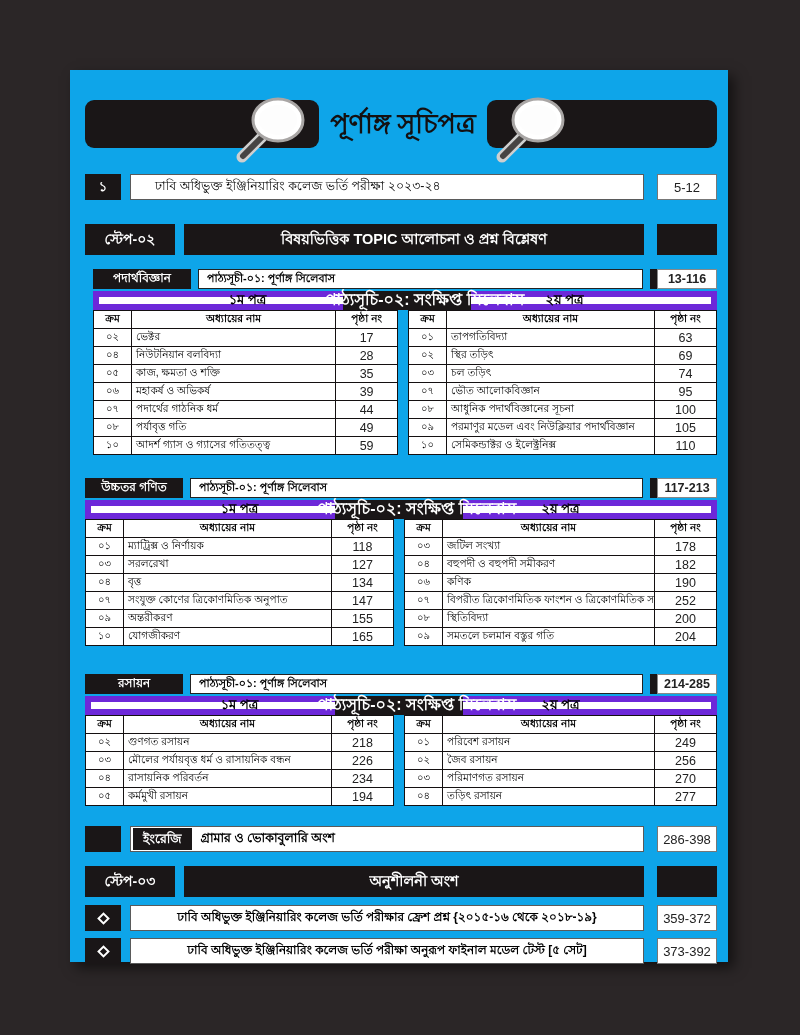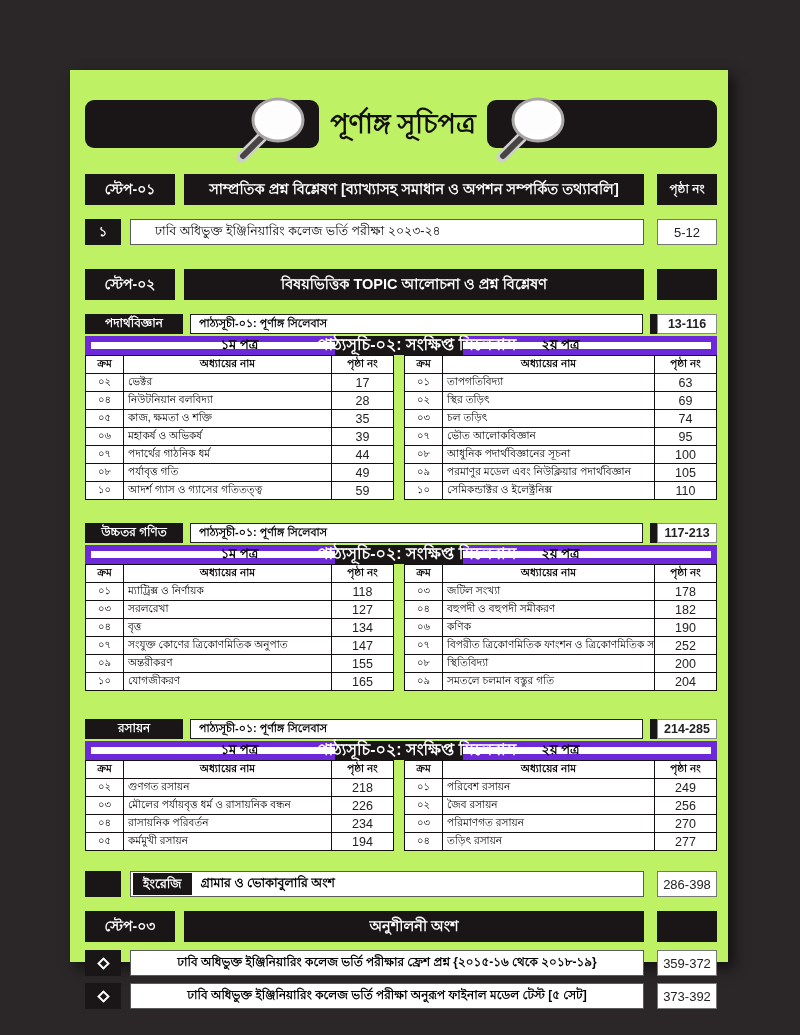--- a/index.html
+++ b/index.html
@@ -2,21 +2,21 @@
 <html><head>
 <meta charset="utf-8">
 <style>
   * { box-sizing: border-box; margin: 0; padding: 0; }
   html,body { background:#2B2627; }
   body { font-family: "Liberation Sans", sans-serif; }
 
   .canvas { position:relative; width:800px; height:1035px; background:#2B2627; overflow:hidden; }
   .page {
     position:absolute; left:70px; top:70px; width:658px; height:892px;
-    background:#bef264; padding:30px 11px 0 15px;
+    background:#0ea5e9; padding:30px 11px 0 15px;
     box-shadow: 6px 6px 12px rgba(0,0,0,.55);
   }
 
   
   .masthead { display:flex; align-items:center; height:48px; margin-bottom:26px; }
   .head-bar { background:#1A1617; height:48px; border-radius:9px; position:relative; }
   .head-bar.left  { width:234px; }
   .head-bar.right { width:230px; }
   .head-title {
     flex:1; text-align:center; font-family:"Liberation Serif", serif;
@@ -100,21 +100,21 @@
   th { height:15px; font-size:10.5px; font-weight:bold; text-align:center; padding:0 2px; }
   td { height:15px; font-size:10.5px; padding:0 4px; }
   td.c-sn { text-align:center; font-size:10px; padding:0 1px; }
   td.c-pg { text-align:center; font-size:12.5px; color:#222; padding:0 1px; }
   col.c-sn { width:38px; } col.c-pg { width:62px; }
 
   
   .mb-lg { margin-bottom:24px; }
   .mb-md { margin-bottom:14px; }
   .mb-sm { margin-bottom:8px; }
-  .mb-blk { margin-bottom:23px; }
+  .mb-blk { margin-bottom:23px;margin-left:8px; }
 </style>
 </head>
 <body>
 
 <div class="canvas">
   <div class="page">
 
     <div class="masthead">
       <div class="head-bar left">
         <svg class="magnifier" viewBox="0 0 72 68">
@@ -128,25 +128,20 @@
       <div class="head-bar right">
         <svg class="magnifier" viewBox="0 0 72 68">
           <line x1="27" y1="42" x2="7" y2="62" stroke="#cfcfcf" stroke-width="11" stroke-linecap="round"></line>
           <line x1="27" y1="42" x2="8" y2="61" stroke="#474443" stroke-width="6" stroke-linecap="round"></line>
           <ellipse cx="43" cy="25" rx="25" ry="21" fill="#ffffff" stroke="#a9a6a5" stroke-width="3"></ellipse>
           <ellipse cx="43" cy="25" rx="19" ry="15" fill="#fdfdfd"></ellipse>
         </svg>
       </div>
     </div>
 
-    <div class="step-header mb-md">
-      <div class="step-chip">স্টেপ-০১</div>
-      <div class="step-bar">সাম্প্রতিক প্রশ্ন বিশ্লেষণ [ব্যাখ্যাসহ সমাধান ও অপশন সম্পর্কিত তথ্যাবলি]</div>
-      <div class="step-end">পৃষ্ঠা নং</div>
-    </div>
 
     <div class="entry-row mb-lg">
       <div class="entry-marker">১</div>
       <div class="entry-box">ঢাবি অধিভুক্ত ইঞ্জিনিয়ারিং কলেজ ভর্তি পরীক্ষা ২০২৩-২৪</div>
       <div class="entry-pages">5-12</div>
     </div>
 
     <div class="step-header mb-md">
       <div class="step-chip">স্টেপ-০২</div>
       <div class="step-bar">বিষয়ভিত্তিক TOPIC  আলোচনা ও প্রশ্ন বিশ্লেষণ</div>

